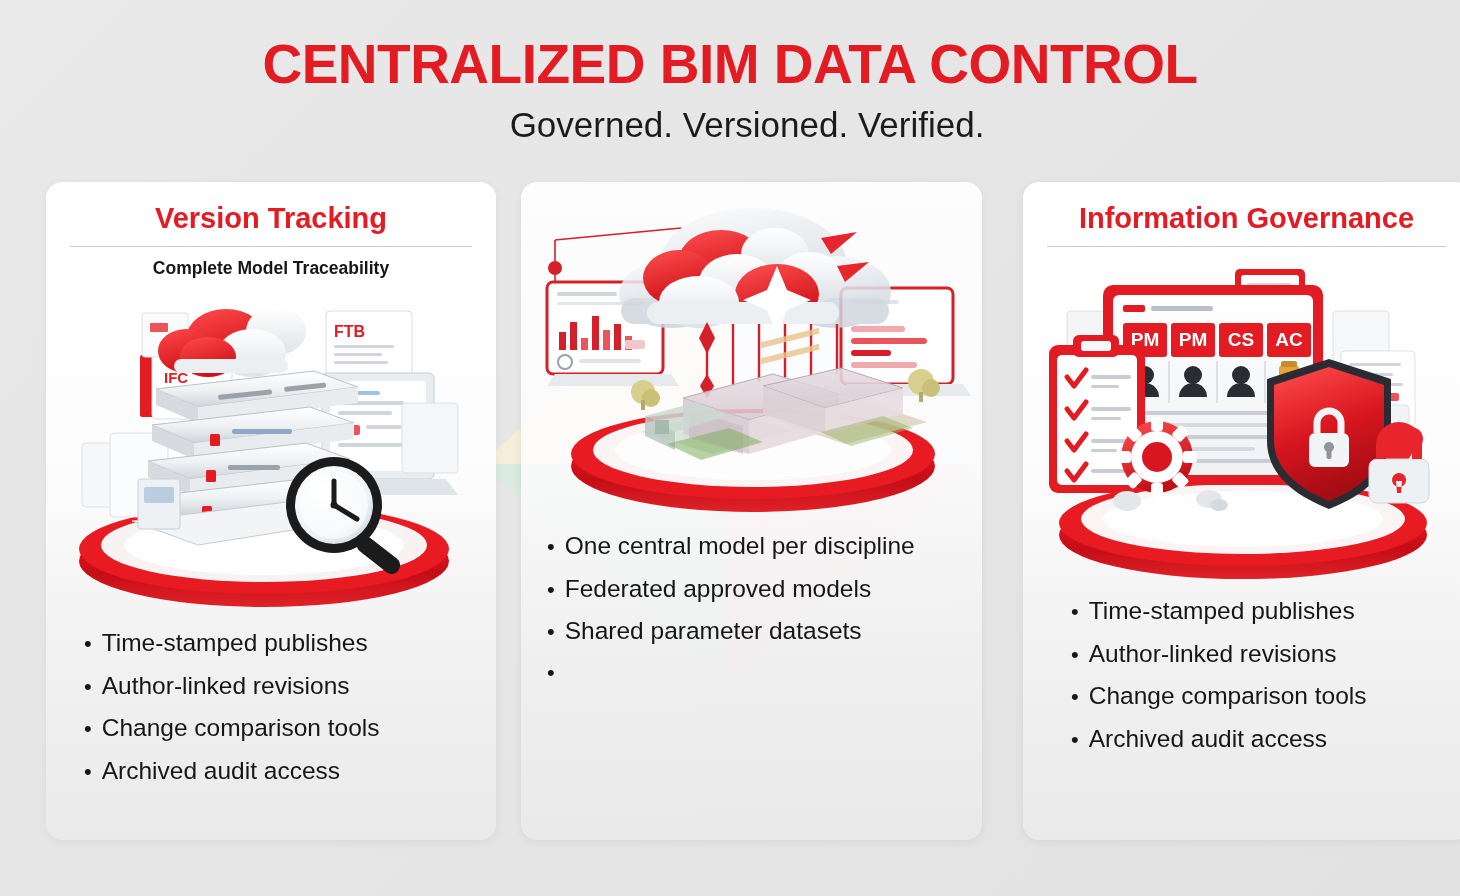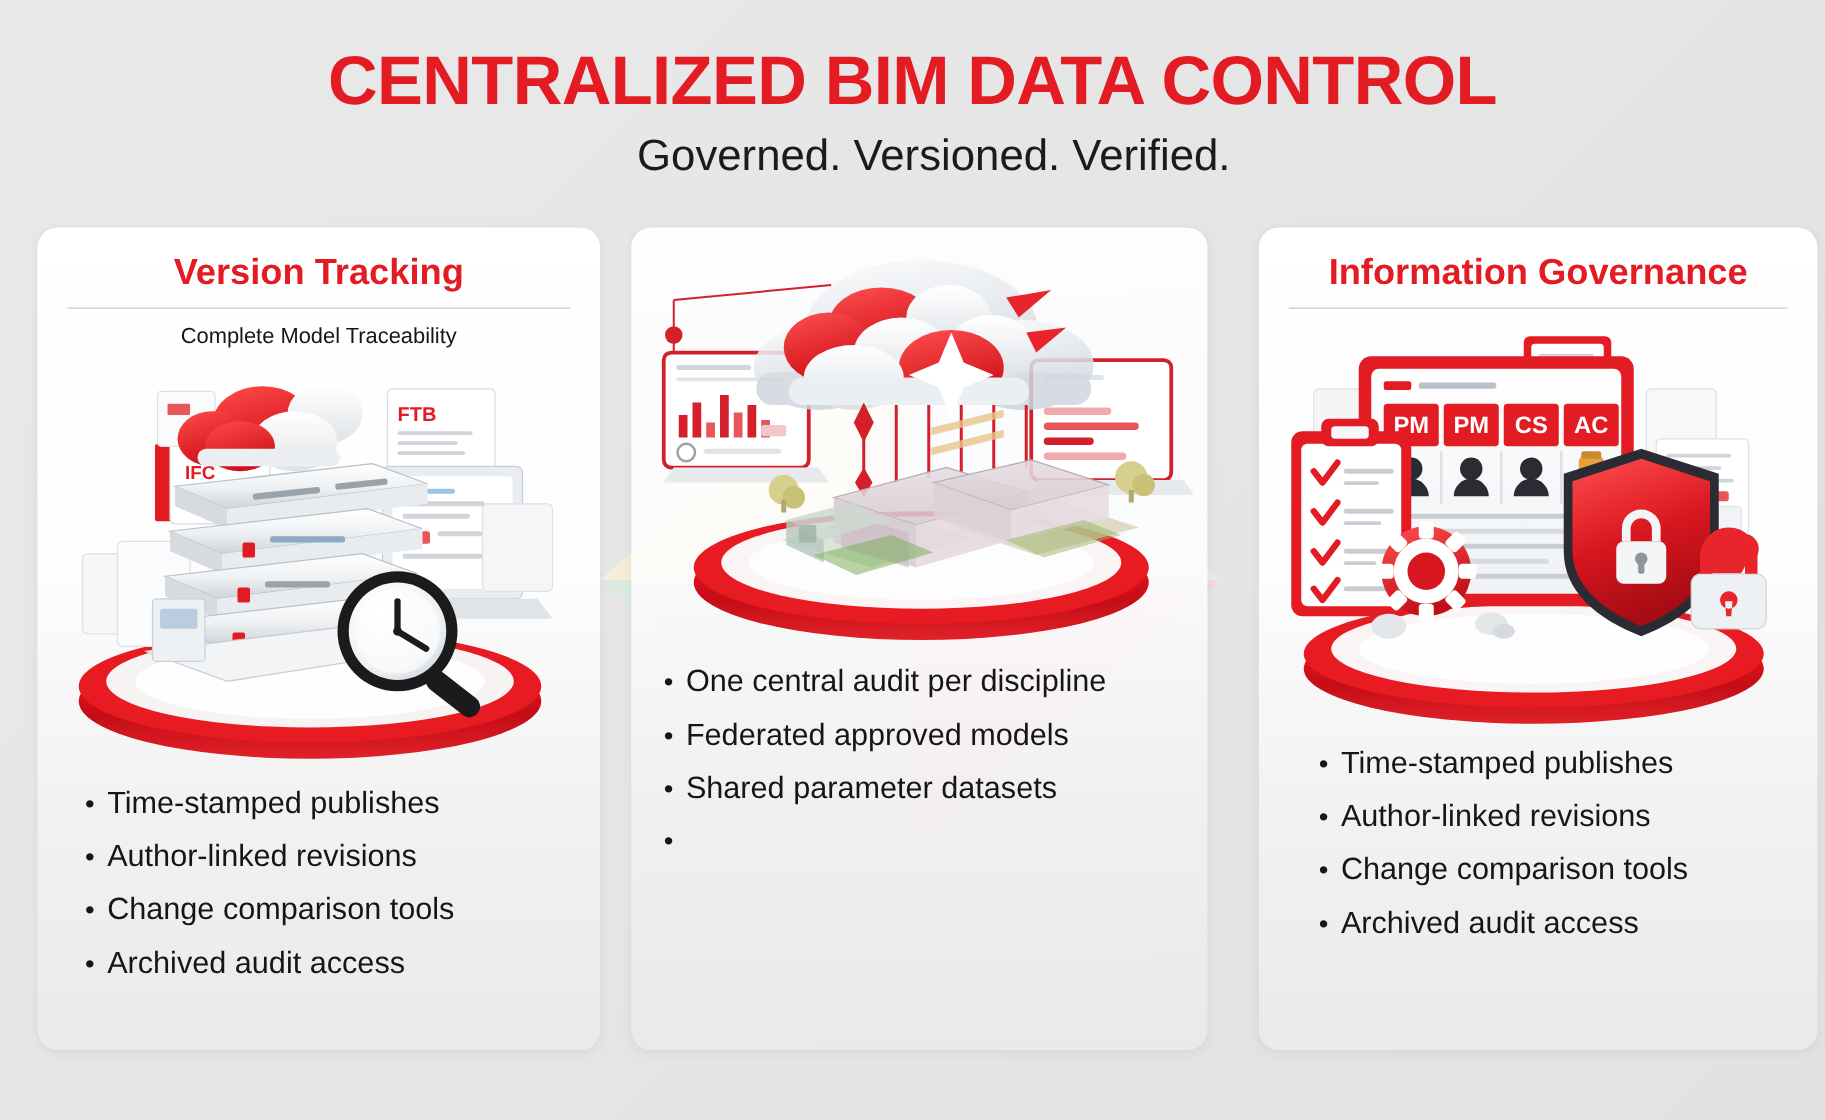--- a/index.html
+++ b/index.html
@@ -34,21 +34,21 @@
   
   .bg-diamond {
     position: absolute;
     left: 480px; top: 248px;
     width: 496px; height: 432px;
     pointer-events: none;
     z-index: 1;
   }
 
   
-  .cards { position: absolute; top: 182px; left: 0; width: 1392px; height: 660px; z-index: 2; }
+  .cards { position: absolute; top: 182px; left: 16px; width: 1392px; height: 660px; z-index: 2; }
 
   .card {
     position: absolute;
     top: 0;
     height: 658px;
     border-radius: 16px;
     background: linear-gradient(180deg, #ffffff 0%, #fdfdfd 42%, #f2f2f2 70%, #eaeaea 100%);
     box-shadow: 0 2px 10px rgba(0,0,0,0.055), 0 0 1px rgba(0,0,0,0.04);
     overflow: hidden;
   }
@@ -59,21 +59,21 @@
   .card-head { padding-top: 20px; text-align: center; }
   .card-title {
     font-size: 29px; font-weight: 700; color: #e31b23;
     line-height: 1.15; white-space: nowrap;
   }
   .card-rule {
     height: 1px; background: #c9c9c9;
     margin: 11px 24px 0 24px;
   }
   .card-sub {
-    font-size: 17.5px; font-weight: 400; color: #161616;
+    font-size: 17.5px; font-weight: 700; color: #161616;
     margin-top: 11px; line-height: 1.2; white-space: nowrap;
   }
 
   .illus { position: relative; width: 100%; height: 340px; margin-top: 4px; }
   .illus svg { display: block; width: 100%; height: 100%; }
 
   .bullets { list-style: none; margin-top: 8px; padding: 0 0 0 38px; }
   .bullets li {
     font-size: 24.5px; color: #161616; line-height: 1.0;
     margin-bottom: 18px; white-space: nowrap;
@@ -396,21 +396,21 @@
           </g>
           <path d="M146 258 L208 242 L242 256 L180 274 Z" fill="#7fae5c" opacity="0.55"></path>
           <path d="M300 246 L362 230 L392 242 L330 260 Z" fill="#9ab36a" opacity="0.5"></path>
         </g>
       </svg>
     </div>
 
     <ul class="bullets">
       <li>
           <span class="dot">•</span>
-          <span>One central audit per discipline</span>
+          <span>One central model per discipline</span>
         </li>
       <li>
           <span class="dot">•</span>
           <span>Federated approved models</span>
         </li>
       <li>
           <span class="dot">•</span>
           <span>Shared parameter datasets</span>
         </li>
       <li>

